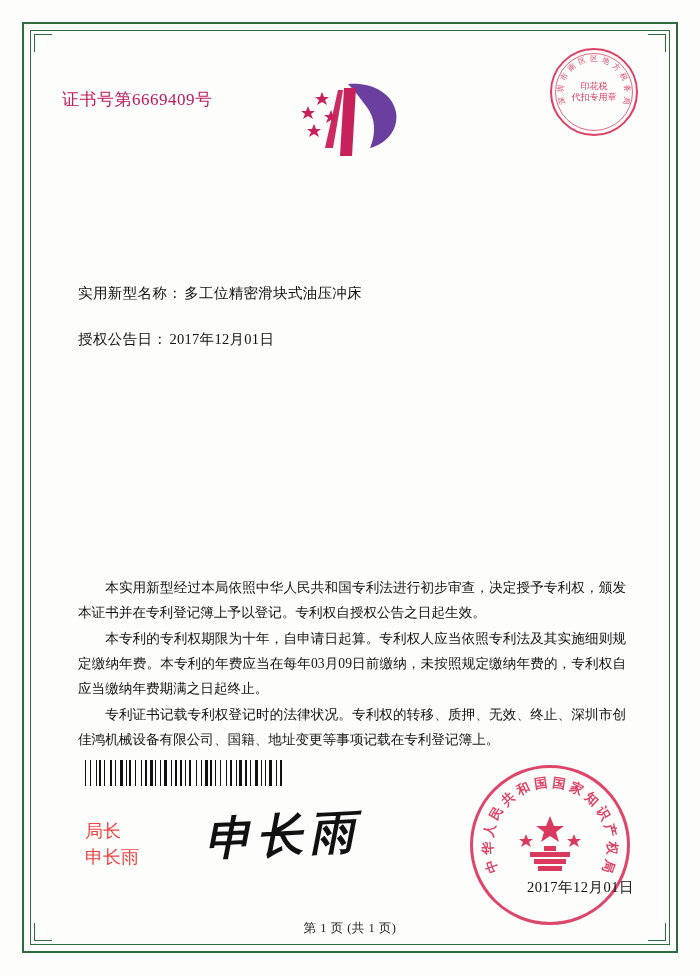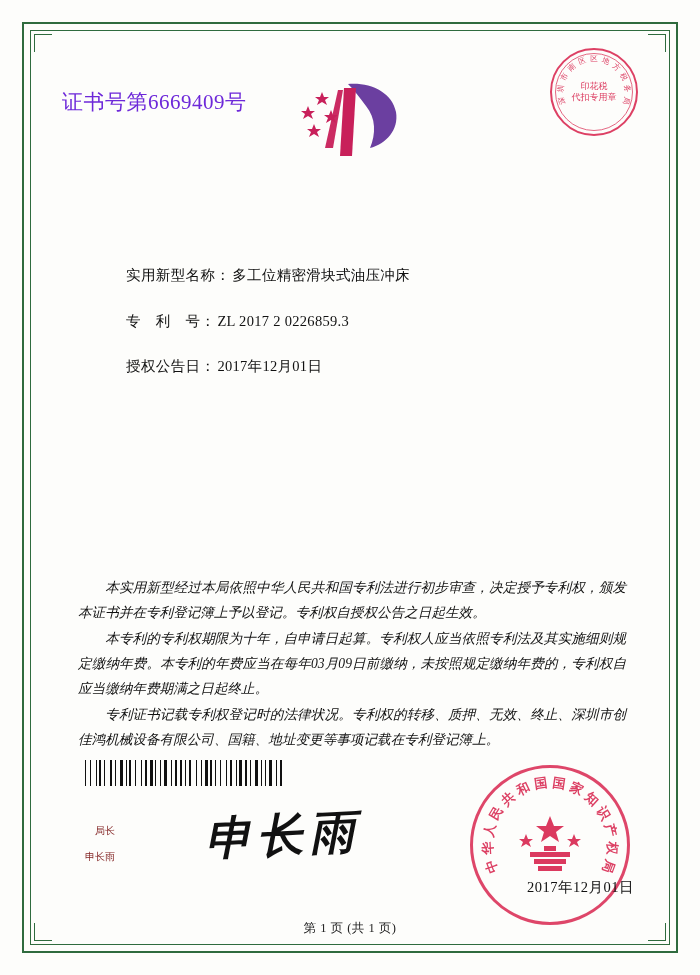--- a/index.html
+++ b/index.html
@@ -49,23 +49,23 @@
   .frame-corner.tl { left: 34px; top: 34px; border-right: none; border-bottom: none; }
   .frame-corner.tr { right: 34px; top: 34px; border-left: none; border-bottom: none; }
   .frame-corner.bl { left: 34px; bottom: 34px; border-right: none; border-top: none; }
   .frame-corner.br { right: 34px; bottom: 34px; border-left: none; border-top: none; }
 
   
   .cert-number {
     position: absolute;
     left: 62px;
     top: 88px;
-    font-size: 21px;
+    font-size: 17px;
     letter-spacing: 0.5px;
-    color: #6d28d9;
+    color: #be185d;
   }
 
   
   .logo {
     position: absolute;
     left: 300px;
     top: 78px;
     width: 110px;
     height: 82px;
   }
@@ -126,23 +126,22 @@
     font-weight: bold;
     letter-spacing: 7px;
     color: #101010;
     font-family: "Liberation Serif", "DejaVu Serif", serif;
   }
 
   
   .fields {
     position: absolute;
     left: 78px;
-    top: 266px;
+    top: 284px;
     width: 560px;
-    margin-left: 48px;
   }
   .field-row {
     display: flex;
     align-items: baseline;
     margin-bottom: 26.5px;
     font-size: 14.5px;
     color: #111;
   }
   .field-label {
     white-space: nowrap;
@@ -160,21 +159,20 @@
     top: 575px;
     width: 548px;
     font-size: 13.6px;
     line-height: 25px;
     text-align: justify;
     color: #111;
   }
   .body-text p {
     margin: 0 0 1px 0;
     text-indent: 2em;
-    font-style: italic;
   }
 
   
   .barcode {
     position: absolute;
     left: 85px;
     top: 760px;
     width: 200px;
     height: 26px;
     display: flex;
@@ -185,24 +183,23 @@
     background: #111;
     height: 100%;
     margin-right: 1px;
   }
 
   
   .sig-block {
     position: absolute;
     left: 85px;
     top: 818px;
-    font-size: 10px;
+    font-size: 18px;
     line-height: 26px;
-    color: #7f1d1d;
-    text-align: right;
+    color: #ef4444;
   }
   .signature {
     position: absolute;
     left: 205px;
     top: 805px;
     font-size: 46px;
     font-family: "Liberation Serif", "DejaVu Serif", serif;
     font-style: italic;
     font-weight: bold;
     color: #111;
@@ -314,24 +311,20 @@
       <span class="arc-char" style="transform: translate(29.4032px, -14.9817px) rotate(63deg) translate(-50%, -50%);">税</span>
       <span class="arc-char" style="transform: translate(32.8192px, -3.44944px) rotate(84deg) translate(-50%, -50%);">务</span>
       <span class="arc-char" style="transform: translate(31.8756px, 8.54103px) rotate(105deg) translate(-50%, -50%);">局</span>
     </div>
 
 
   <div class="fields">
     <div class="field-row">
       <span class="field-label">实用新型名称：</span>
       <span class="field-value">多工位精密滑块式油压冲床</span>
-    </div>
-    <div class="field-row">
-      <span class="field-label">专　利　号：</span>
-      <span class="field-value">ZL 2017 2 0226859.3</span>
     </div>
     <div class="field-row">
       <span class="field-label">授权公告日：</span>
       <span class="field-value">2017年12月01日</span>
     </div>
   </div>
 
   <div class="body-text">
     <p>本实用新型经过本局依照中华人民共和国专利法进行初步审查，决定授予专利权，颁发本证书并在专利登记簿上予以登记。专利权自授权公告之日起生效。</p>
     <p>本专利的专利权期限为十年，自申请日起算。专利权人应当依照专利法及其实施细则规定缴纳年费。本专利的年费应当在每年03月09日前缴纳，未按照规定缴纳年费的，专利权自应当缴纳年费期满之日起终止。</p>

